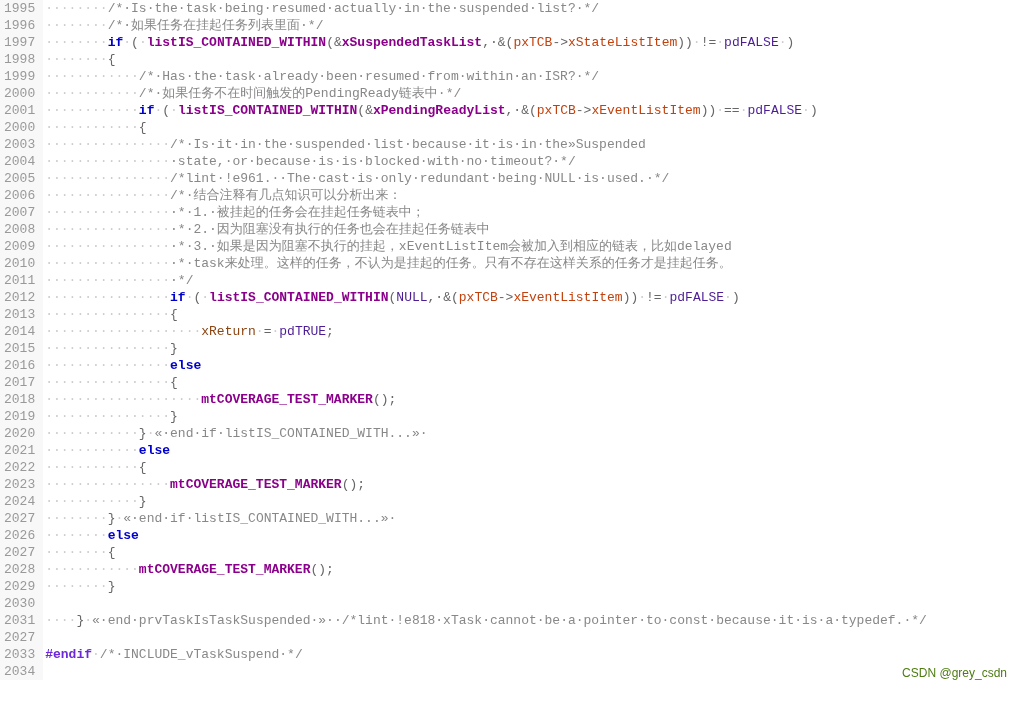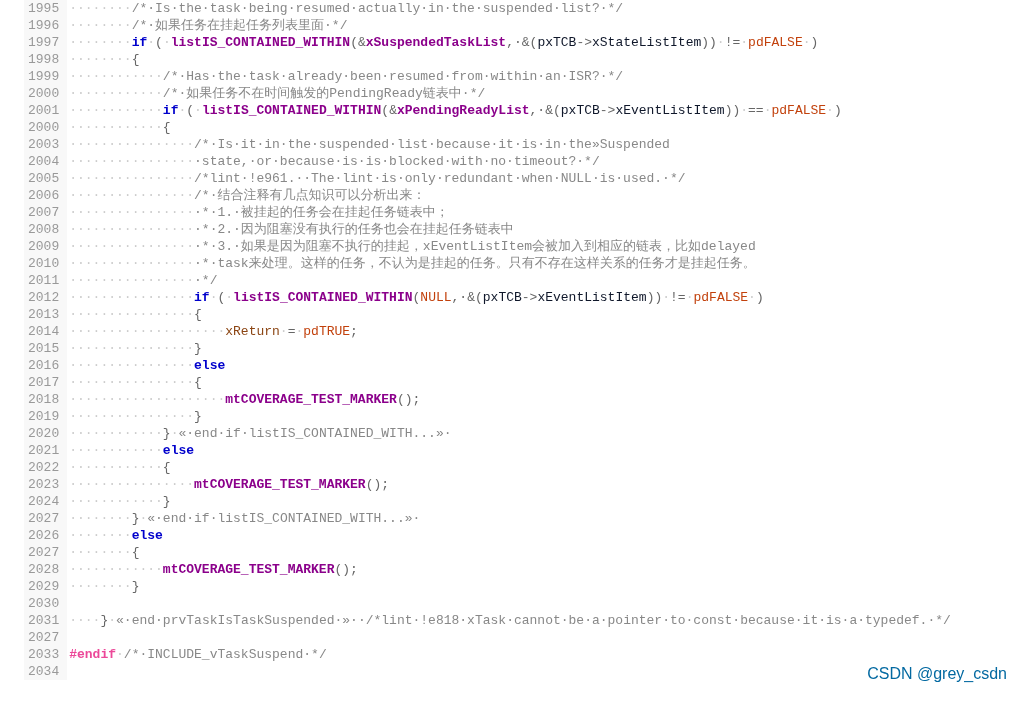--- a/index.html
+++ b/index.html
@@ -1,31 +1,31 @@
 <!DOCTYPE html>
 <html><head>
 <meta charset="utf-8">
 <style>
 * { margin: 0; padding: 0; box-sizing: border-box; }
 body { font-family: Consolas, 'Courier New', monospace; font-size: 13px; background: #fff; line-height: 17px; white-space: nowrap; overflow: hidden; }
-.editor { display: flex; margin-left: 24px; }
+.editor { display: flex; }
 .gutter { flex-shrink: 0; padding: 0 8px 0 4px; text-align: right; color: #999; background: #f8f8f8; user-select: none; }
 .code { flex: 1; padding-left: 2px; }
 .line { height: 17px; }
 .ws { color: #ccc; }
 .cmt { color: #888; }
 .kw { color: #0000cc; font-weight: bold; }
 .fn { color: #8b008b; font-weight: bold; }
 .var { color: #8b008b; font-weight: bold; }
 .op { color: #666; }
-.mem { color: #0f172a; text-align: center; }
-.const { color: #c2410c; }
+.mem { color: #c2410c; text-align: center; }
+.const { color: #4c1d95; }
 .ret { color: #8b4513; text-align: right; }
-.pre { color: #ec4899; font-weight: bold; }
-.watermark { position: fixed; right: 12px; bottom: 20px; color: #0369a1; font-size: 16px; font-family: Arial, sans-serif; }
+.pre { color: #6d28d9; font-weight: bold; }
+.watermark { position: fixed; right: 12px; bottom: 20px; color: #4d7c0f; font-size: 12px; font-family: Arial, sans-serif; }
 </style>
 </head>
 <body>
 <div class="editor">
   <div class="gutter">
       <div class="line">1995</div>
       <div class="line">1996</div>
       <div class="line">1997</div>
       <div class="line">1998</div>
       <div class="line">1999</div>
@@ -69,21 +69,21 @@
       <div class="line"><span class="ws">········</span><span class="cmt">/*·Is·the·task·being·resumed·actually·in·the·suspended·list?·*/</span></div>
       <div class="line"><span class="ws">········</span><span class="cmt">/*·如果任务在挂起任务列表里面·*/</span></div>
       <div class="line"><span class="ws">········</span><span class="kw">if</span><span class="ws">·</span><span class="op">(</span><span class="ws">·</span><span class="fn">listIS_CONTAINED_WITHIN</span><span class="op">(&amp;</span><span class="var">xSuspendedTaskList</span><span class="op">,·&amp;(</span><span class="mem">pxTCB</span><span class="op">-&gt;</span><span class="mem">xStateListItem</span><span class="op">)</span><span class="op">)</span><span class="ws">·</span><span class="op">!=</span><span class="ws">·</span><span class="const">pdFALSE</span><span class="ws">·</span><span class="op">)</span></div>
       <div class="line"><span class="ws">········</span><span class="op">{</span></div>
       <div class="line"><span class="ws">············</span><span class="cmt">/*·Has·the·task·already·been·resumed·from·within·an·ISR?·*/</span></div>
       <div class="line"><span class="ws">············</span><span class="cmt">/*·如果任务不在时间触发的PendingReady链表中·*/</span></div>
       <div class="line"><span class="ws">············</span><span class="kw">if</span><span class="ws">·</span><span class="op">(</span><span class="ws">·</span><span class="fn">listIS_CONTAINED_WITHIN</span><span class="op">(&amp;</span><span class="var">xPendingReadyList</span><span class="op">,·&amp;(</span><span class="mem">pxTCB</span><span class="op">-&gt;</span><span class="mem">xEventListItem</span><span class="op">)</span><span class="op">)</span><span class="ws">·</span><span class="op">==</span><span class="ws">·</span><span class="const">pdFALSE</span><span class="ws">·</span><span class="op">)</span></div>
       <div class="line"><span class="ws">············</span><span class="op">{</span></div>
       <div class="line"><span class="ws">················</span><span class="cmt">/*·Is·it·in·the·suspended·list·because·it·is·in·the»Suspended</span></div>
       <div class="line"><span class="ws">················</span><span class="cmt">·state,·or·because·is·is·blocked·with·no·timeout?·*/</span></div>
-      <div class="line"><span class="ws">················</span><span class="cmt">/*lint·!e961.··The·lint·is·only·redundant·when·NULL·is·used.·*/</span></div>
+      <div class="line"><span class="ws">················</span><span class="cmt">/*lint·!e961.··The·cast·is·only·redundant·being·NULL·is·used.·*/</span></div>
       <div class="line"><span class="ws">················</span><span class="cmt">/*·结合注释有几点知识可以分析出来：</span></div>
       <div class="line"><span class="ws">················</span><span class="cmt">·*·1.·被挂起的任务会在挂起任务链表中；</span></div>
       <div class="line"><span class="ws">················</span><span class="cmt">·*·2.·因为阻塞没有执行的任务也会在挂起任务链表中</span></div>
       <div class="line"><span class="ws">················</span><span class="cmt">·*·3.·如果是因为阻塞不执行的挂起，xEventListItem会被加入到相应的链表，比如delayed</span></div>
       <div class="line"><span class="ws">················</span><span class="cmt">·*·task来处理。这样的任务，不认为是挂起的任务。只有不存在这样关系的任务才是挂起任务。</span></div>
       <div class="line"><span class="ws">················</span><span class="cmt">·*/</span></div>
       <div class="line"><span class="ws">················</span><span class="kw">if</span><span class="ws">·</span><span class="op">(</span><span class="ws">·</span><span class="fn">listIS_CONTAINED_WITHIN</span><span class="op">(</span><span class="const">NULL</span><span class="op">,·&amp;(</span><span class="mem">pxTCB</span><span class="op">-&gt;</span><span class="mem">xEventListItem</span><span class="op">)</span><span class="op">)</span><span class="ws">·</span><span class="op">!=</span><span class="ws">·</span><span class="const">pdFALSE</span><span class="ws">·</span><span class="op">)</span></div>
       <div class="line"><span class="ws">················</span><span class="op">{</span></div>
       <div class="line"><span class="ws">····················</span><span class="ret">xReturn</span><span class="ws">·</span><span class="op">=</span><span class="ws">·</span><span class="const">pdTRUE</span><span class="op">;</span></div>
       <div class="line"><span class="ws">················</span><span class="op">}</span></div>

